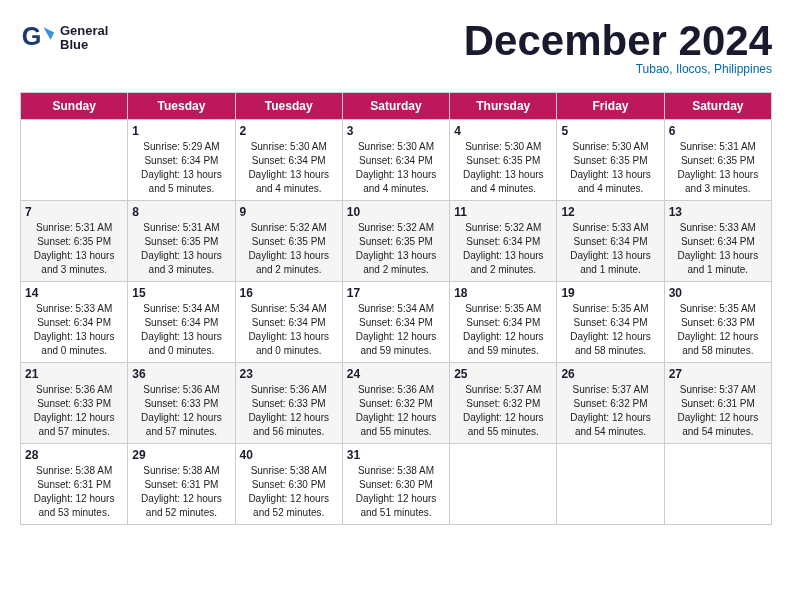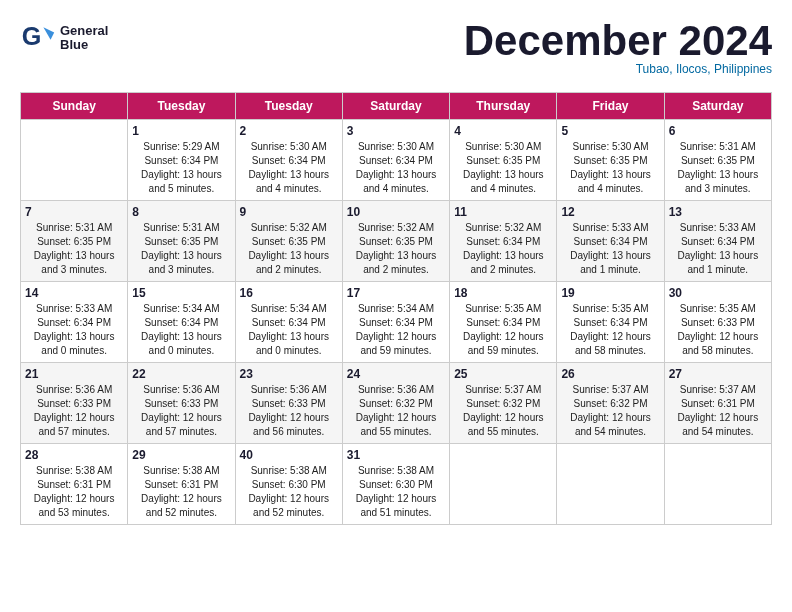--- a/index.html
+++ b/index.html
@@ -204,21 +204,21 @@
           <div class="day-number">30</div>
           <div class="day-info">Sunrise: 5:35 AM<br>Sunset: 6:33 PM<br>Daylight: 12 hours<br>and 58 minutes.</div>
         </td>
       </tr>
       <tr>
         <td>
           <div class="day-number">21</div>
           <div class="day-info">Sunrise: 5:36 AM<br>Sunset: 6:33 PM<br>Daylight: 12 hours<br>and 57 minutes.</div>
         </td>
         <td>
-          <div class="day-number">22</div>
+          <div class="day-number">36</div>
           <div class="day-info">Sunrise: 5:36 AM<br>Sunset: 6:33 PM<br>Daylight: 12 hours<br>and 57 minutes.</div>
         </td>
         <td>
           <div class="day-number">23</div>
           <div class="day-info">Sunrise: 5:36 AM<br>Sunset: 6:33 PM<br>Daylight: 12 hours<br>and 56 minutes.</div>
         </td>
         <td>
           <div class="day-number">24</div>
           <div class="day-info">Sunrise: 5:36 AM<br>Sunset: 6:32 PM<br>Daylight: 12 hours<br>and 55 minutes.</div>
         </td>

